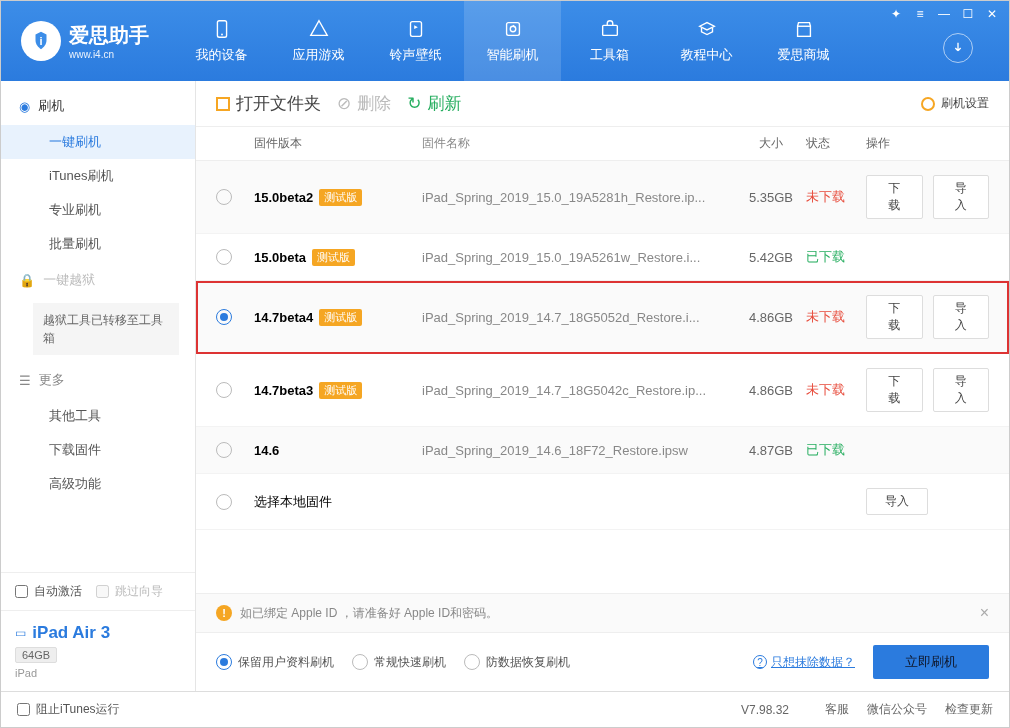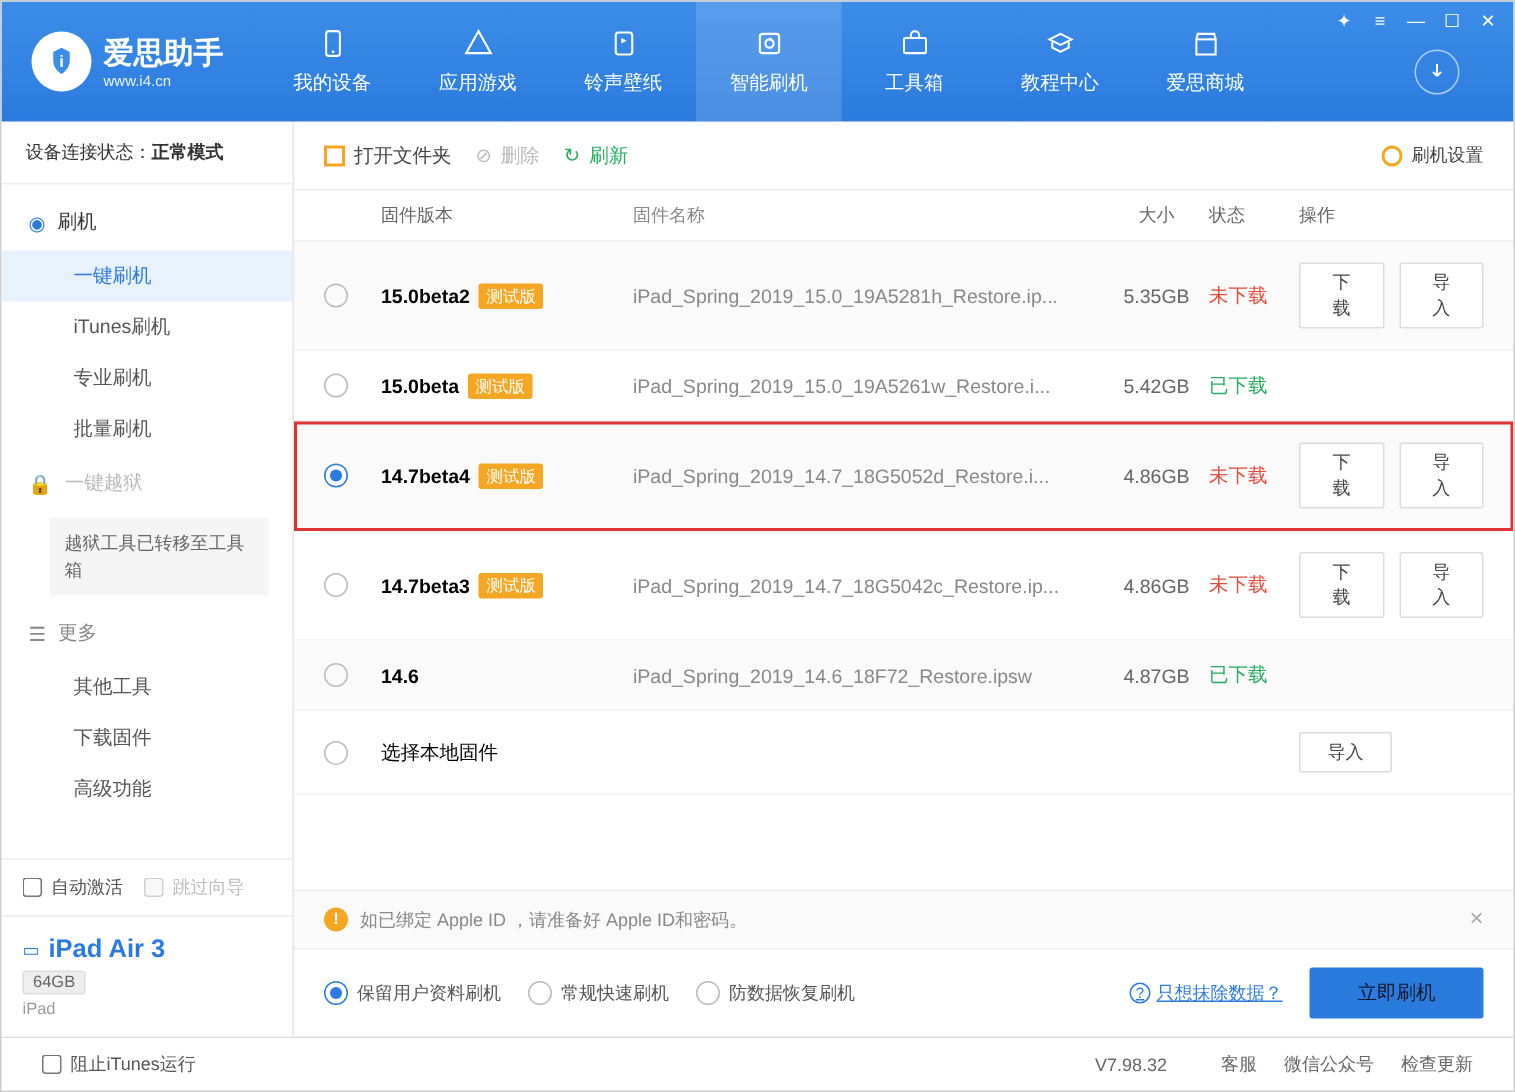--- a/index.html
+++ b/index.html
@@ -37,21 +37,21 @@
 .chk input { width: 13px; height: 13px; }
 .chk.dim { color: #bbb; }
 .dev-box { padding: 12px 14px; border-top: 1px solid #eee; }
 .dev-name { color: #2B7BDE; font-size: 17px; font-weight: 600; }
 .dev-badge { display: inline-block; background: #eee; border: 1px solid #ddd; padding: 1px 6px; font-size: 11px; color: #666; margin-top: 4px; border-radius: 2px; }
 .dev-model { color: #999; font-size: 11px; margin-top: 4px; }
 
 
 .content { flex: 1; display: flex; flex-direction: column; }
 .toolbar { height: 46px; display: flex; align-items: center; padding: 0 20px; border-bottom: 1px solid #eee; gap: 16px; }
-.tool-item { display: flex; align-items: center; gap: 6px; color: #444; cursor: pointer; font-size: 13px; }
+.tool-item { display: flex; align-items: center; gap: 6px; color: #444; cursor: pointer; font-size: 17px; }
 .tool-item .yellow { width: 14px; height: 14px; border: 2px solid #F6A623; background: #fff; }
 .tool-item.dim { color: #bbb; }
 .tool-spacer { flex: 1; }
 .settings { display: flex; align-items: center; gap: 6px; color: #444; cursor: pointer; }
 .gear-icon { width: 14px; height: 14px; border: 2px solid #F6A623; border-radius: 50%; position: relative; }
 
 .table-head { display: flex; padding: 8px 20px; border-bottom: 1px solid #eee; color: #666; font-size: 12px; }
 .table-head .col, .row .col { display: flex; align-items: center; }
 .c-radio { width: 34px; }
 .c-ver { width: 172px; padding-left: 4px; }
@@ -79,21 +79,21 @@
 .notice-bar .warn { width: 16px; height: 16px; border-radius: 50%; background: #F5A623; color: #fff; display:flex; align-items:center; justify-content:center; font-size:11px; font-weight:bold; }
 .notice-bar .x { margin-left: auto; color: #aaa; cursor: pointer; font-size: 16px; }
 
 .options-bar { display: flex; gap: 18px; padding: 12px 20px; border-top: 1px solid #eee; }
 .opt { display: flex; align-items: center; gap: 6px; color: #555; }
 .opt-help { color: #2B7BDE; cursor: pointer; display: flex; align-items: center; gap: 4px; text-decoration: underline; }
 .qmark { width: 14px; height: 14px; border: 1px solid #2B7BDE; border-radius: 50%; display:inline-flex; align-items:center; justify-content:center; font-size:10px; color:#2B7BDE; }
 .primary-btn { background: #2B7BDE; color: #0f172a; border: none; padding: 8px 32px; font-size: 13px; border-radius: 2px; cursor: pointer; margin-left: auto; }
 
 
-.status-bar { height: 36px; border-top: 1px solid #ddd; display: flex; padding: 0 27px; font-size: 12px; color: #666; gap: 18px; }
+.status-bar { height: 36px; border-top: 1px solid #ddd; display: flex; padding: 0 16px; font-size: 12px; color: #666; gap: 18px; }
 .status-bar .right { margin-left: auto; display: flex; gap: 18px; align-items: center; }
 
 svg { display: block; }
 </style>
 </head>
 <body>
 
 <div class="header">
   <div class="logo-box">
     <div class="logo-circle">
@@ -182,23 +182,20 @@
     <div class="win-btn">≡</div>
     <div class="win-btn">—</div>
     <div class="win-btn">☐</div>
     <div class="win-btn">✕</div>
   </div>
 </div>
 
 <div class="main">
 
   <div class="sidebar">
-    <div class="conn-status">
-      <span>设备连接状态：</span><b>正常模式</b>
-    </div>
     <div class="side-section">
       <div class="side-head">
         <span class="hi">◉</span>
         <span>刷机</span>
       </div>
       <div id="flash-items">
           <div class="side-sub active">一键刷机</div>
           <div class="side-sub">iTunes刷机</div>
           <div class="side-sub">专业刷机</div>
           <div class="side-sub">批量刷机</div>

